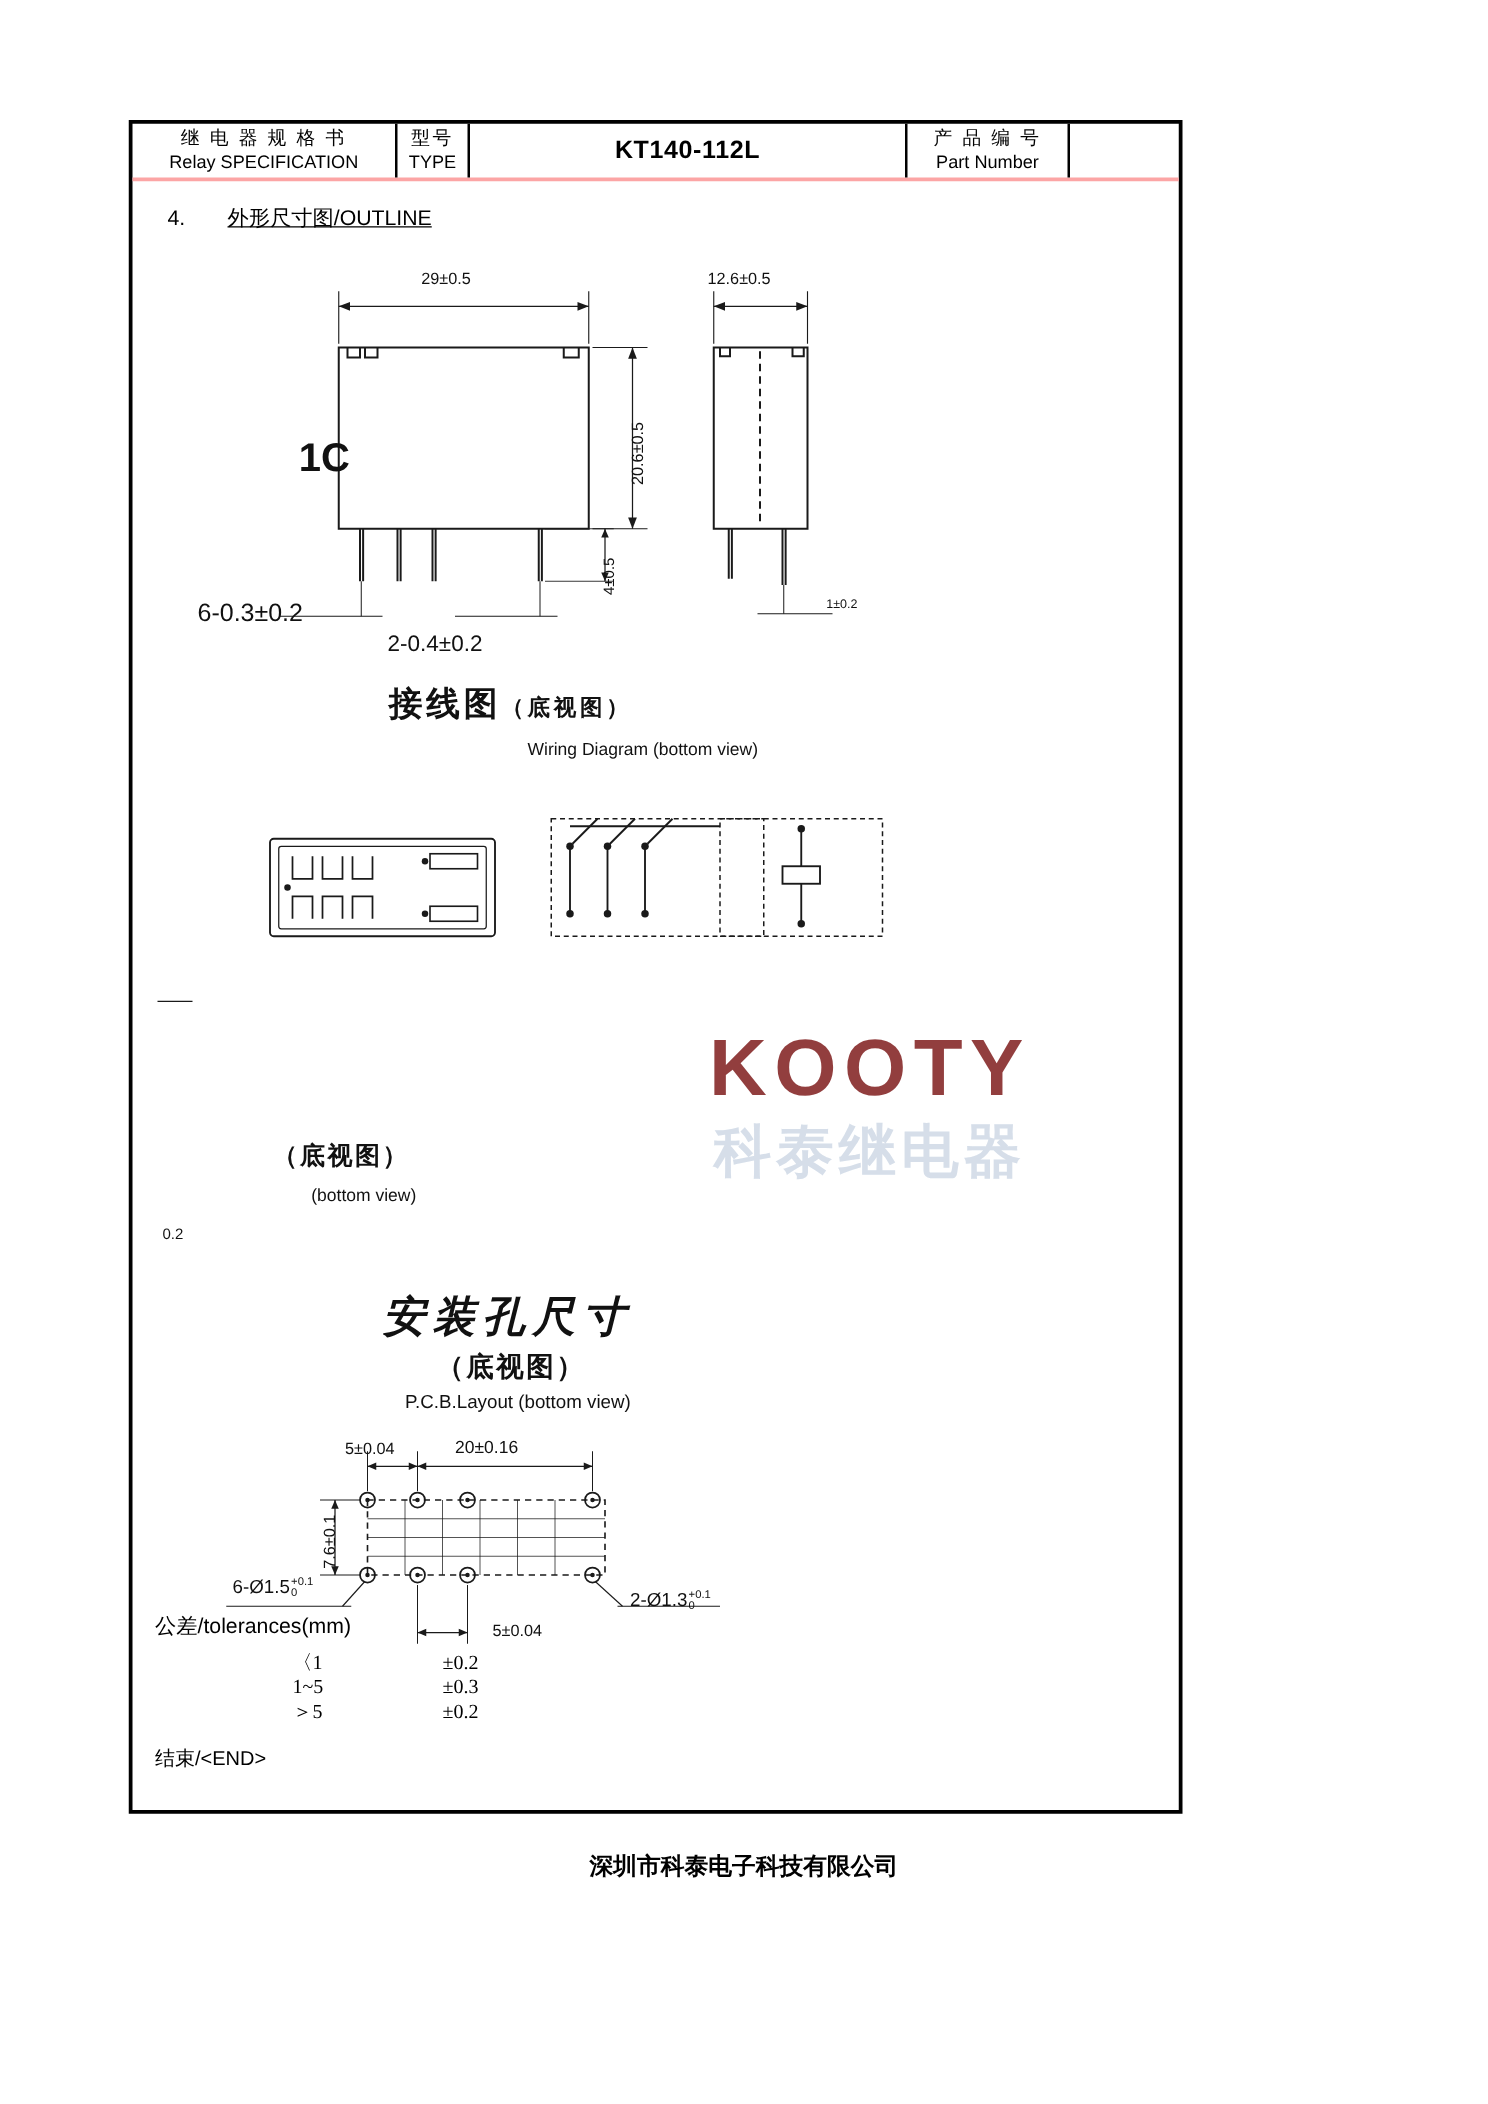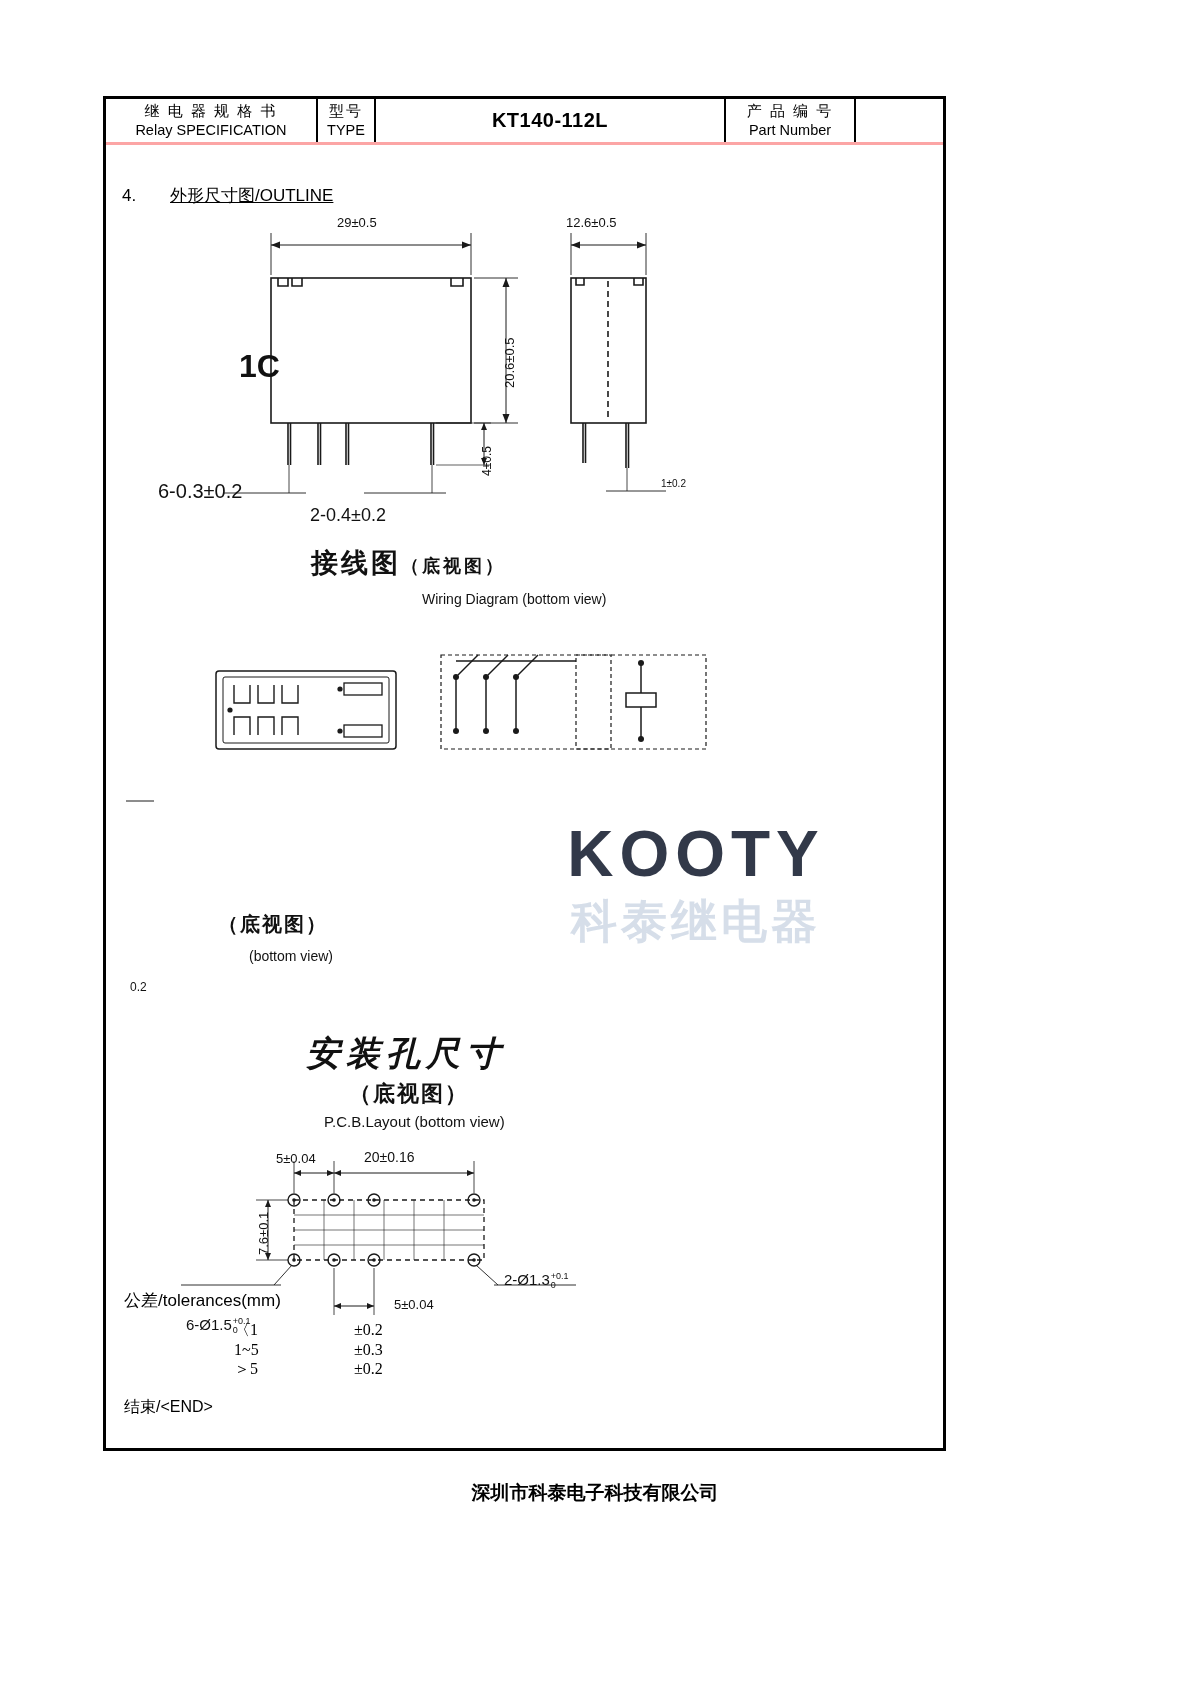--- a/index.html
+++ b/index.html
@@ -44,23 +44,22 @@
   .c5{flex:1;}
   .hdr .ln{white-space:nowrap;font-size:15px;}
   .hdr .ln.cn{letter-spacing:2px;font-size:15px;}
   .hdr .ln.big{font-size:20px;font-weight:600;letter-spacing:.5px;}
   .hdr .ln.small{font-size:14.5px;}
 
   
   .body{position:relative;height:calc(100% - 63px);}
   .sect{
     position:absolute;
-    left:16px; top:18px;
+    left:28px; top:18px;
     font-size:17px;
-    margin-top:21px;
   }
   .sect .num{display:inline-block;width:48px;}
   .sect .ttl{text-decoration:underline;}
 
   .canvas{position:absolute;left:0;top:48px;width:100%;height:1080px;}
 
   .lbl{position:absolute;font-family:"Liberation Sans",sans-serif;color:#111;white-space:nowrap;}
   .vert{transform:rotate(-90deg);transform-origin:left top;}
 
   .tol{position:absolute;left:18px;top:1128px;font-size:17px;}
@@ -81,21 +80,21 @@
   .wm{
     position:absolute;
     left:380px; top:672px;
     width:420px;height:160px;
     pointer-events:none;
     opacity:.85;
   }
   .wm .wtxt{
     position:absolute;left:0;top:0;width:100%;
     text-align:center;
-    font-size:64px;font-weight:700;color:#0f172a;
+    font-size:64px;font-weight:700;color:#7f1d1d;
     letter-spacing:6px;
   }
   .wm .wcn{
     position:absolute;left:0;top:74px;width:100%;
     text-align:center;
     font-size:46px;font-weight:700;color:#cfd9e6;
     letter-spacing:4px;
   }
 </style>
 </head>
@@ -329,21 +328,21 @@
           <line x1="370" y1="122" x2="392" y2="142" stroke-width="0.9"></line>
           <line x1="388" y1="142" x2="470" y2="142" stroke-width="0.9"></line>
         </g>
       </svg>
 
       <div class="lbl" style="left:170px;top:958px;font-size:13px;">5±0.04</div>
       <div class="lbl" style="left:258px;top:956px;font-size:14px;">20±0.16</div>
       <div class="lbl vert" style="left:150px;top:1062px;font-size:13px;">7.6±0.1</div>
       <div class="lbl" style="left:288px;top:1104px;font-size:13px;">5±0.04</div>
 
-      <div class="lbl" style="left:80px;top:1123px;font-size:15px;">
+      <div class="lbl" style="left:80px;top:1068px;font-size:15px;">
         <span>6-Ø1.5</span><span style="display:inline-block;vertical-align:middle;font-size:9px;line-height:1.05;margin-left:1px;">
           <span style="display:block;">+0.1</span>
           <span style="display:block;">0</span>
         </span>
       </div>
 
       <div class="lbl" style="left:398px;top:1078px;font-size:15px;">
         <span>2-Ø1.3</span><span style="display:inline-block;vertical-align:middle;font-size:9px;line-height:1.05;margin-left:1px;">
           <span style="display:block;">+0.1</span>
           <span style="display:block;">0</span>

